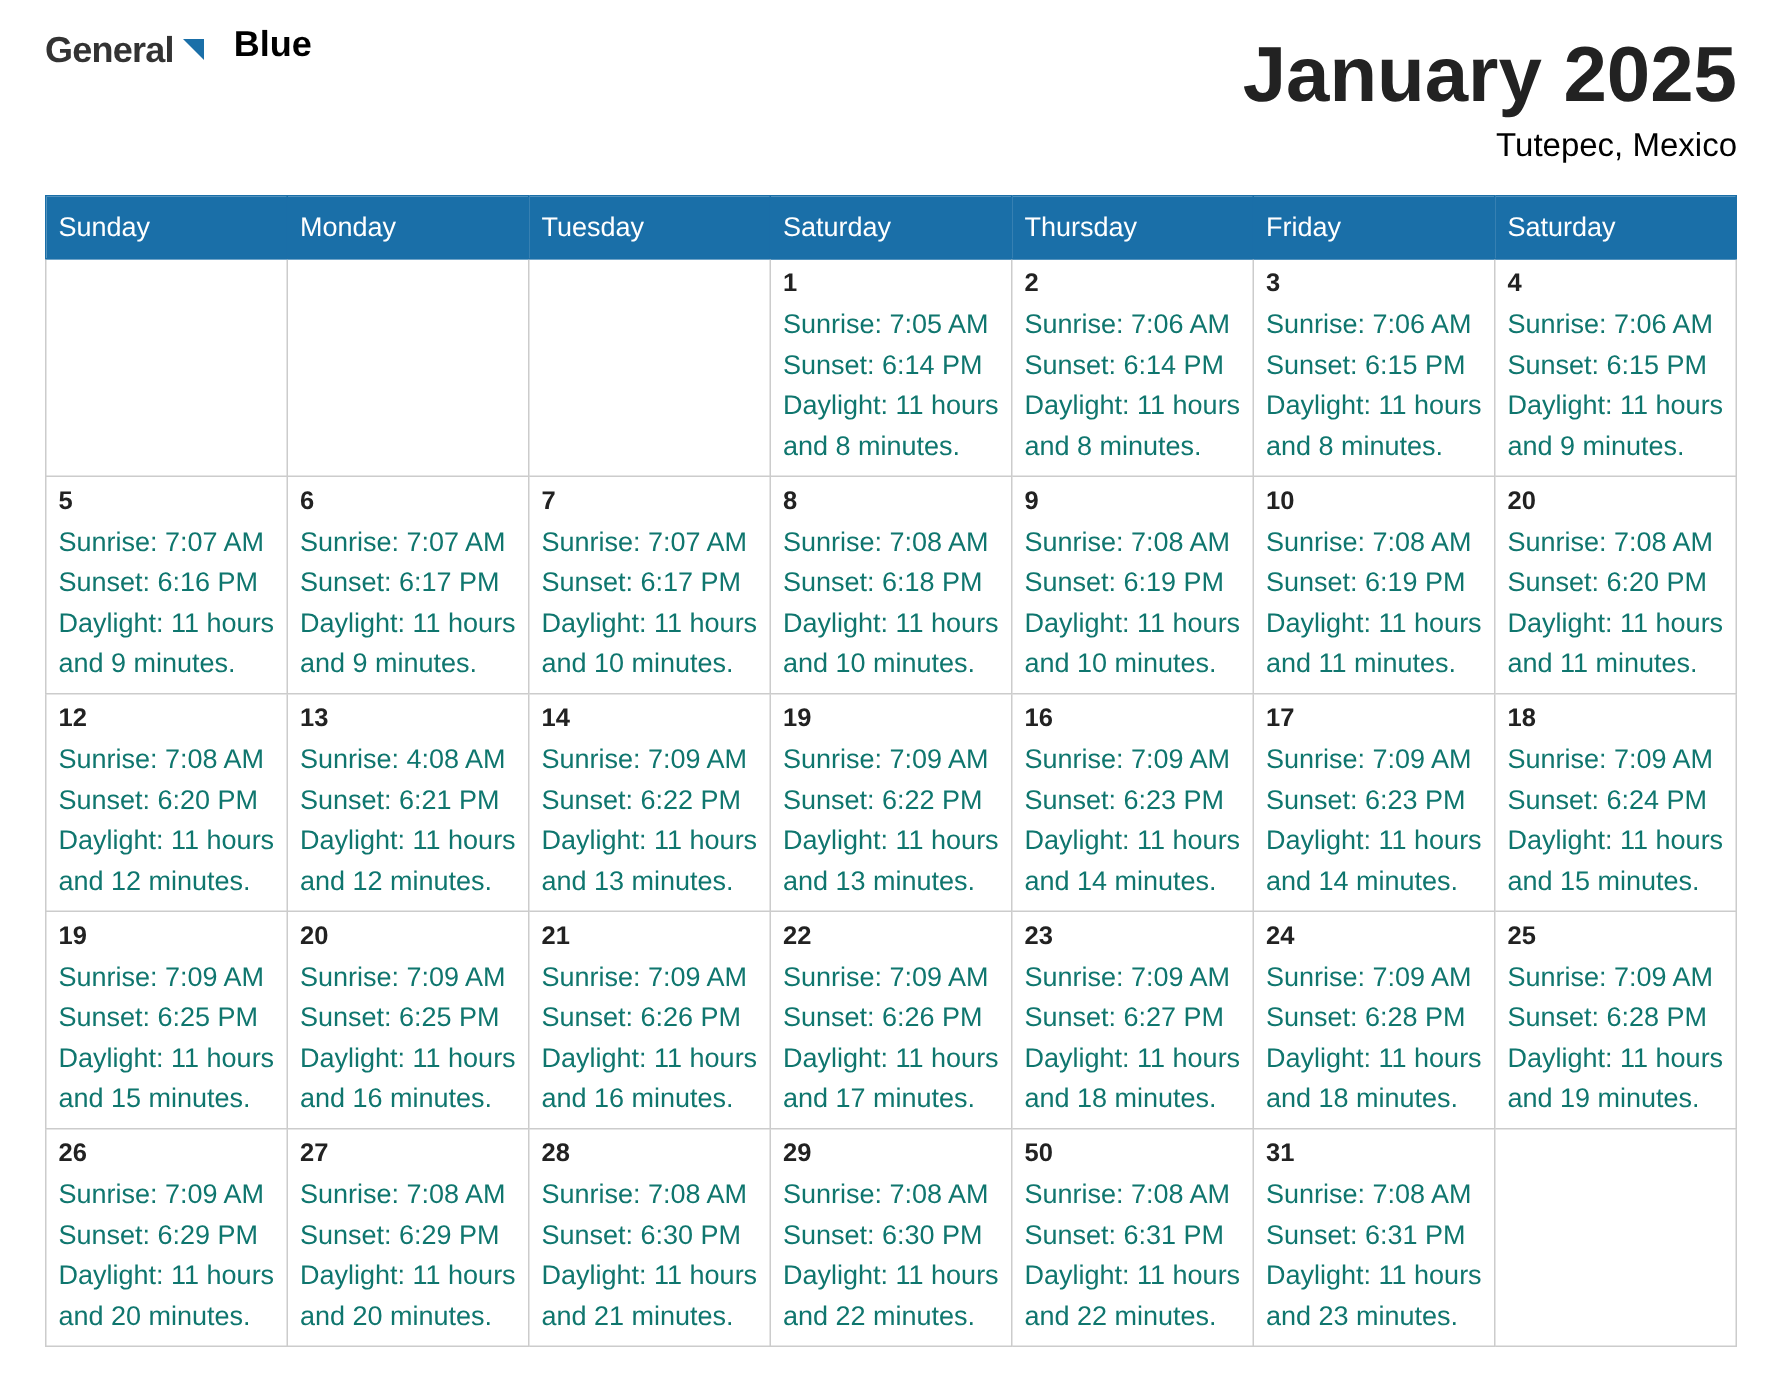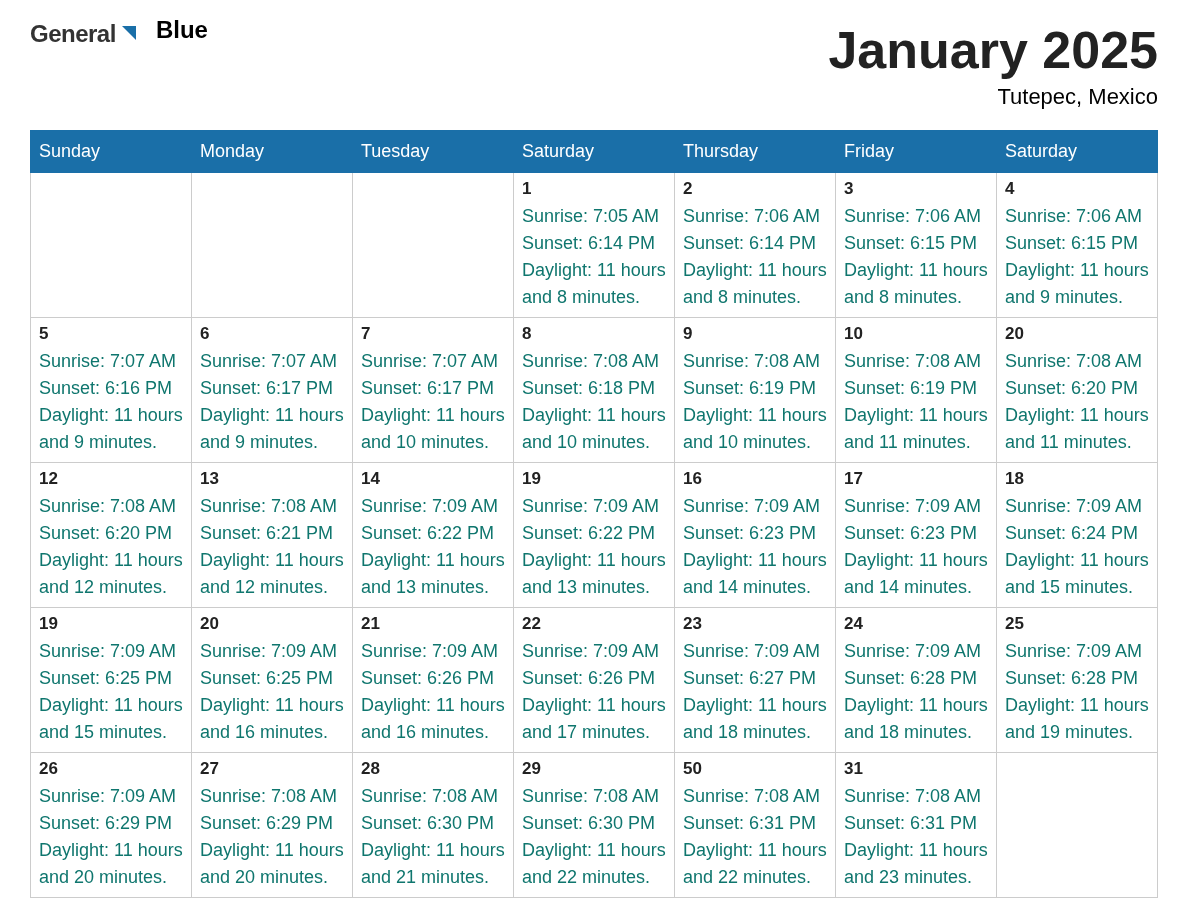--- a/index.html
+++ b/index.html
@@ -194,21 +194,21 @@
       </tr>
       <tr>
         <td>
           <div class="day-number">12</div>
           <div class="day-info">Sunrise: 7:08 AM
 Sunset: 6:20 PM
 Daylight: 11 hours and 12 minutes.</div>
         </td>
         <td>
           <div class="day-number">13</div>
-          <div class="day-info">Sunrise: 7:08 AM
+          <div class="day-info">Sunrise: 4:08 AM
 Sunset: 6:21 PM
 Daylight: 11 hours and 12 minutes.</div>
         </td>
         <td>
           <div class="day-number">14</div>
           <div class="day-info">Sunrise: 7:09 AM
 Sunset: 6:22 PM
 Daylight: 11 hours and 13 minutes.</div>
         </td>
         <td>

